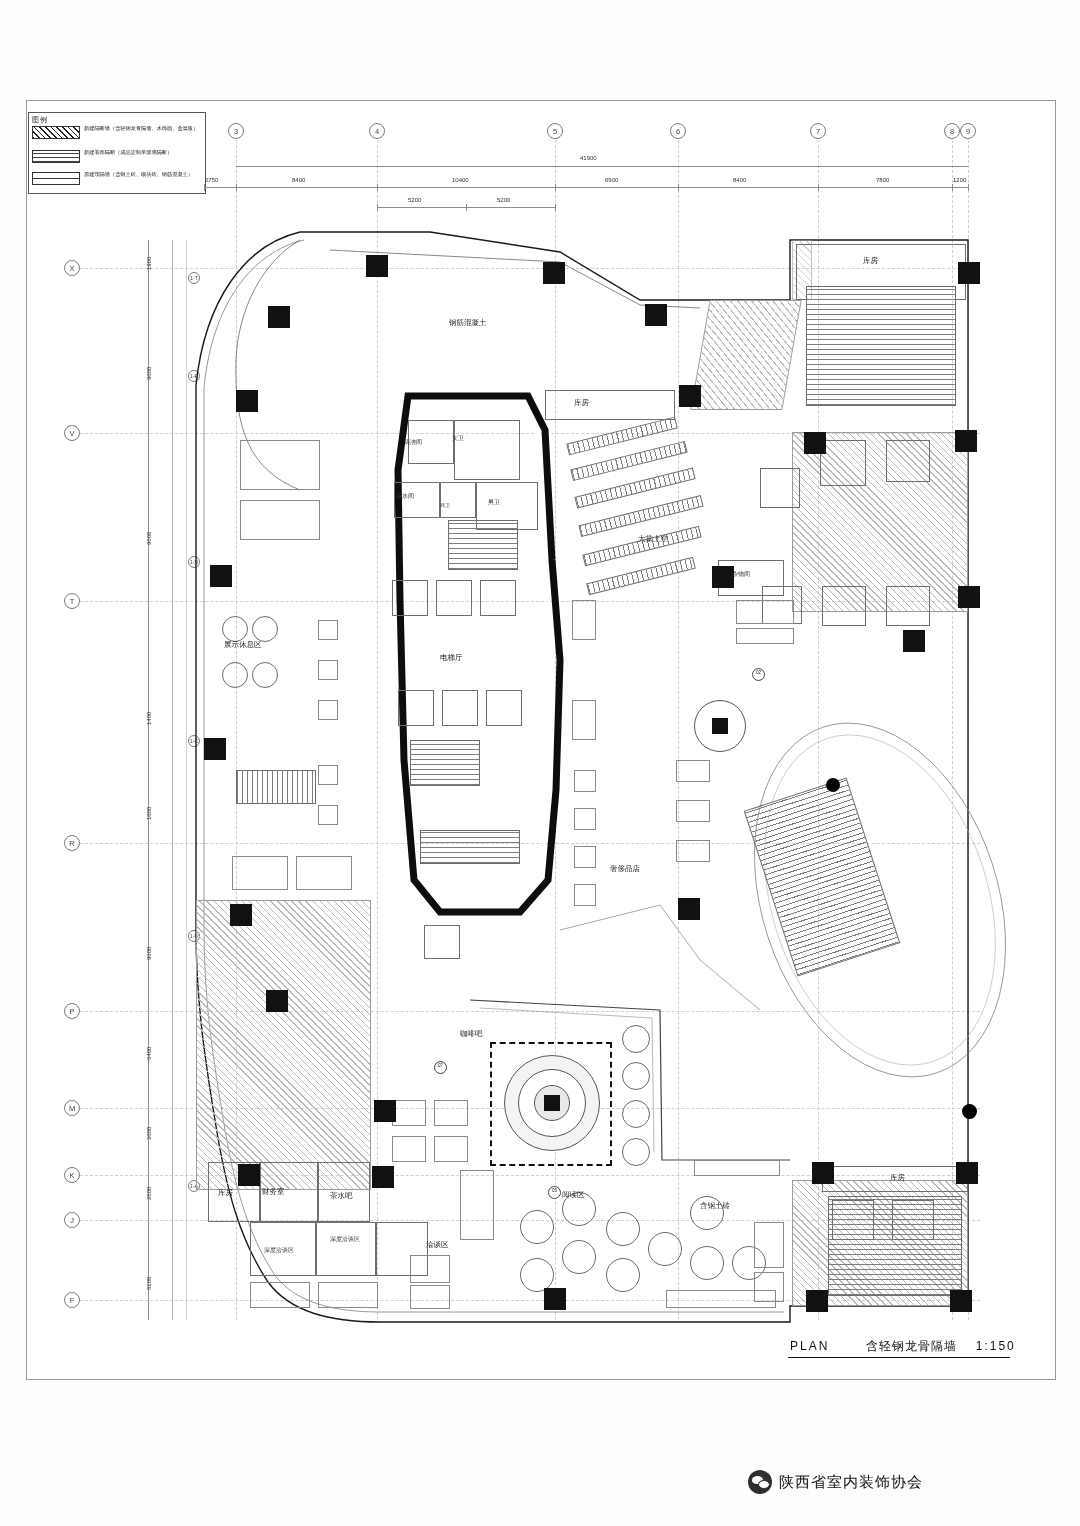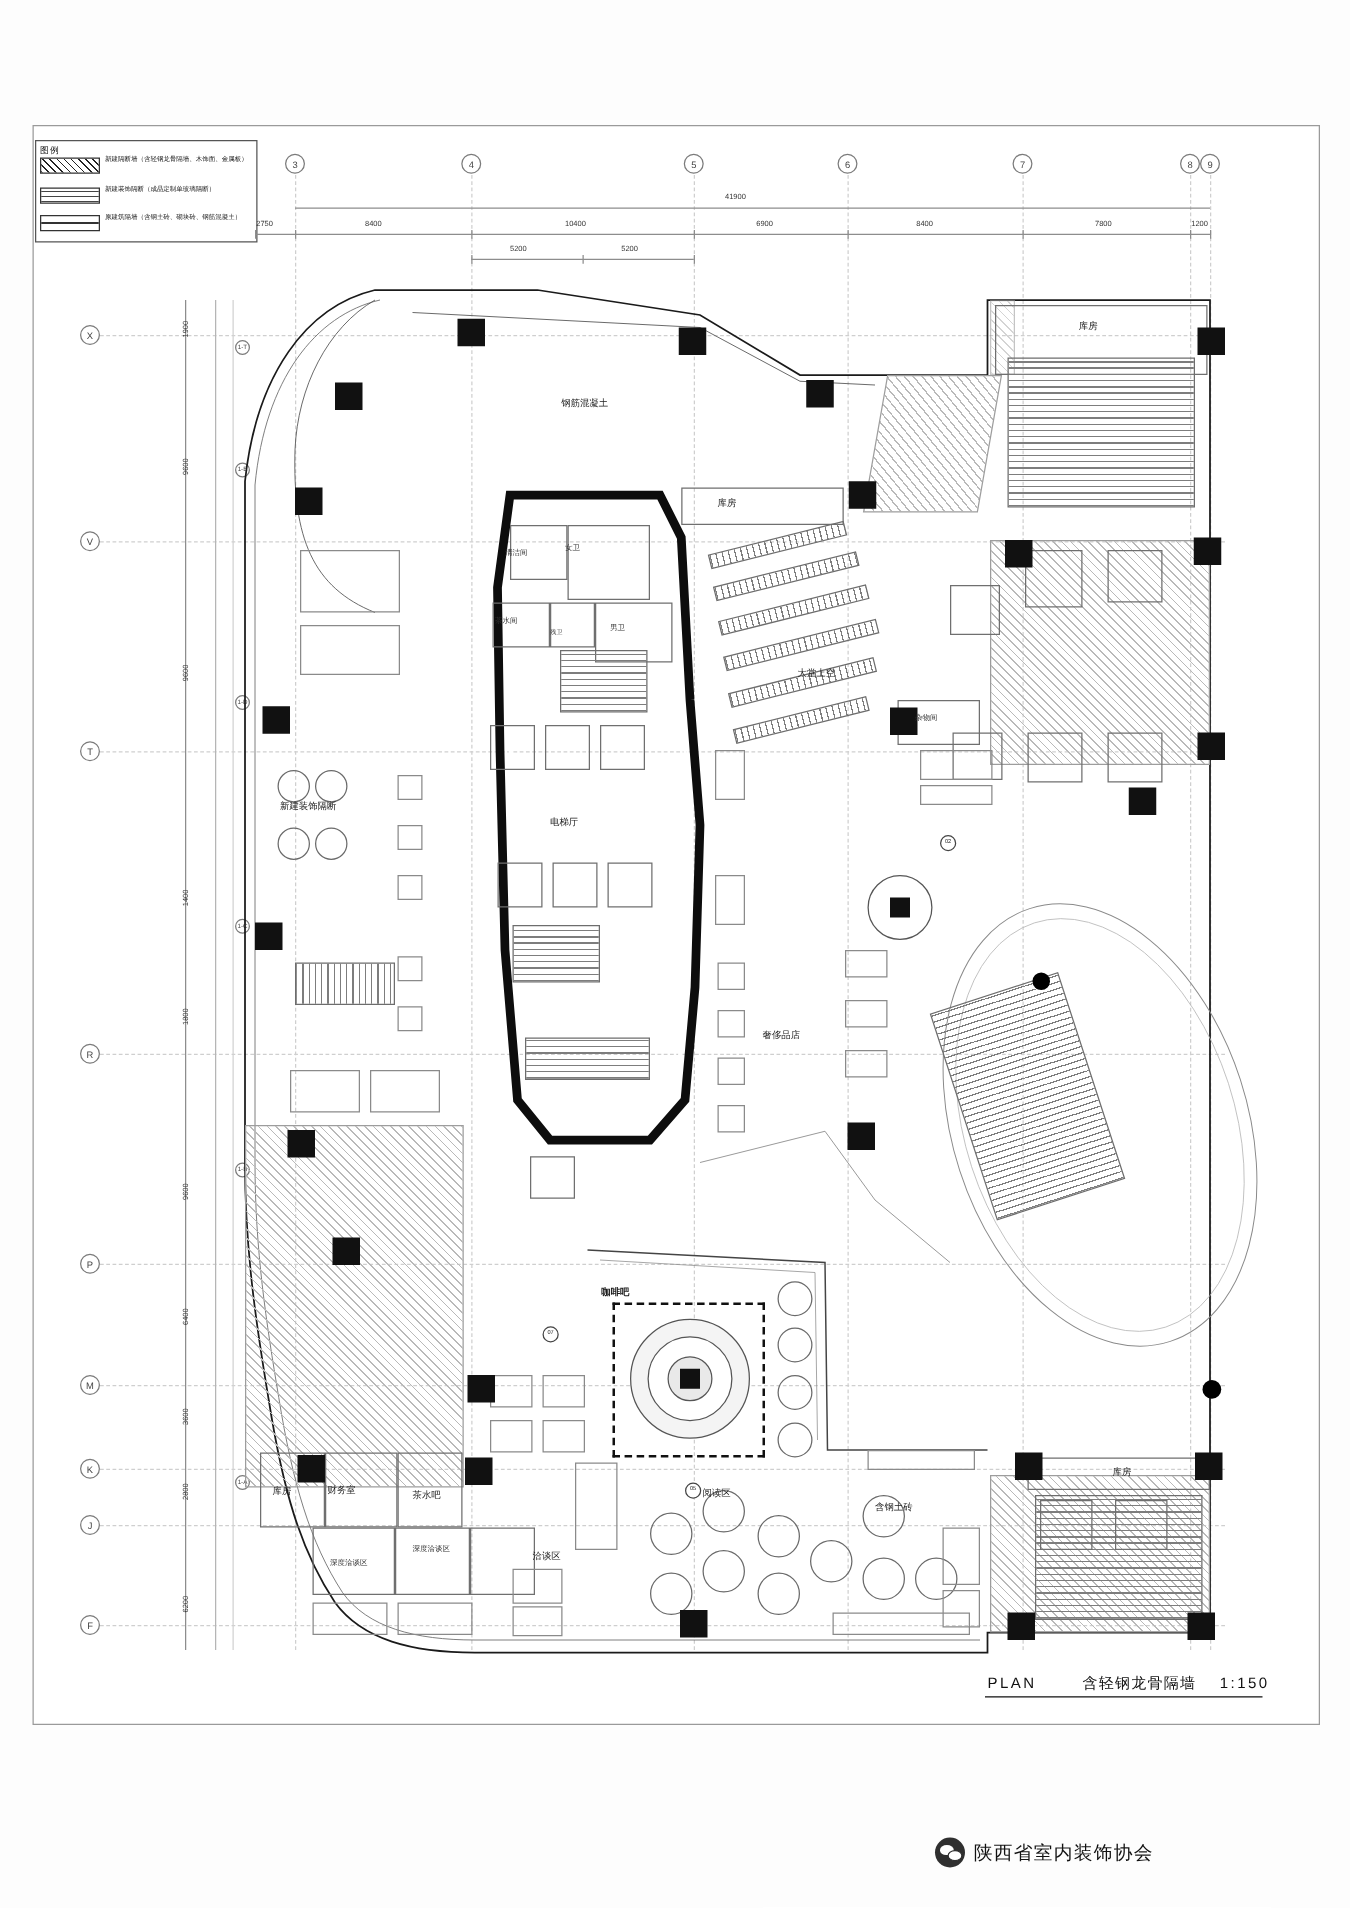--- a/index.html
+++ b/index.html
@@ -562,24 +562,24 @@
   <div class="label" style="left:449px; top:318px;">钢筋混凝土</div>
   <div class="label" style="left:863px; top:256px;">库房</div>
   <div class="label" style="left:574px; top:398px;">库房</div>
   <div class="label sm" style="left:404px; top:438px;">清洁间</div>
   <div class="label sm" style="left:452px; top:434px;">女卫</div>
   <div class="label sm" style="left:396px; top:492px;">茶水间</div>
   <div class="label tiny" style="left:440px; top:502px;">残卫</div>
   <div class="label sm" style="left:488px; top:498px;">男卫</div>
   <div class="label" style="left:638px; top:534px;">大堂上空</div>
   <div class="label sm" style="left:732px; top:570px;">杂物间</div>
-  <div class="label" style="left:224px; top:640px;">新建装饰隔断</div>
+  <div class="label" style="left:224px; top:640px;">展示休息区</div>
   <div class="label" style="left:440px; top:653px;">电梯厅</div>
-  <div class="label" style="left:610px; top:823px;font-family:Liberation Mono, monospace;">奢侈品店</div>
-  <div class="label" style="left:481px; top:1029px;font-weight:bold;">咖啡吧</div>
+  <div class="label" style="left:610px; top:864px;font-family:Liberation Mono, monospace;">奢侈品店</div>
+  <div class="label" style="left:460px; top:1029px;">咖啡吧</div>
   <div class="label" style="left:562px; top:1190px;">阅读区</div>
   <div class="label" style="left:700px; top:1201px;">含钢土砖</div>
   <div class="label" style="left:890px; top:1173px;">库房</div>
   <div class="label" style="left:218px; top:1188px;">库房</div>
   <div class="label" style="left:262px; top:1187px;">财务室</div>
   <div class="label" style="left:330px; top:1191px;">茶水吧</div>
   <div class="label" style="left:426px; top:1240px;">洽谈区</div>
   <div class="label sm" style="left:264px; top:1246px;">深度洽谈区</div>
   <div class="label sm" style="left:330px; top:1235px;">深度洽谈区</div>
 

